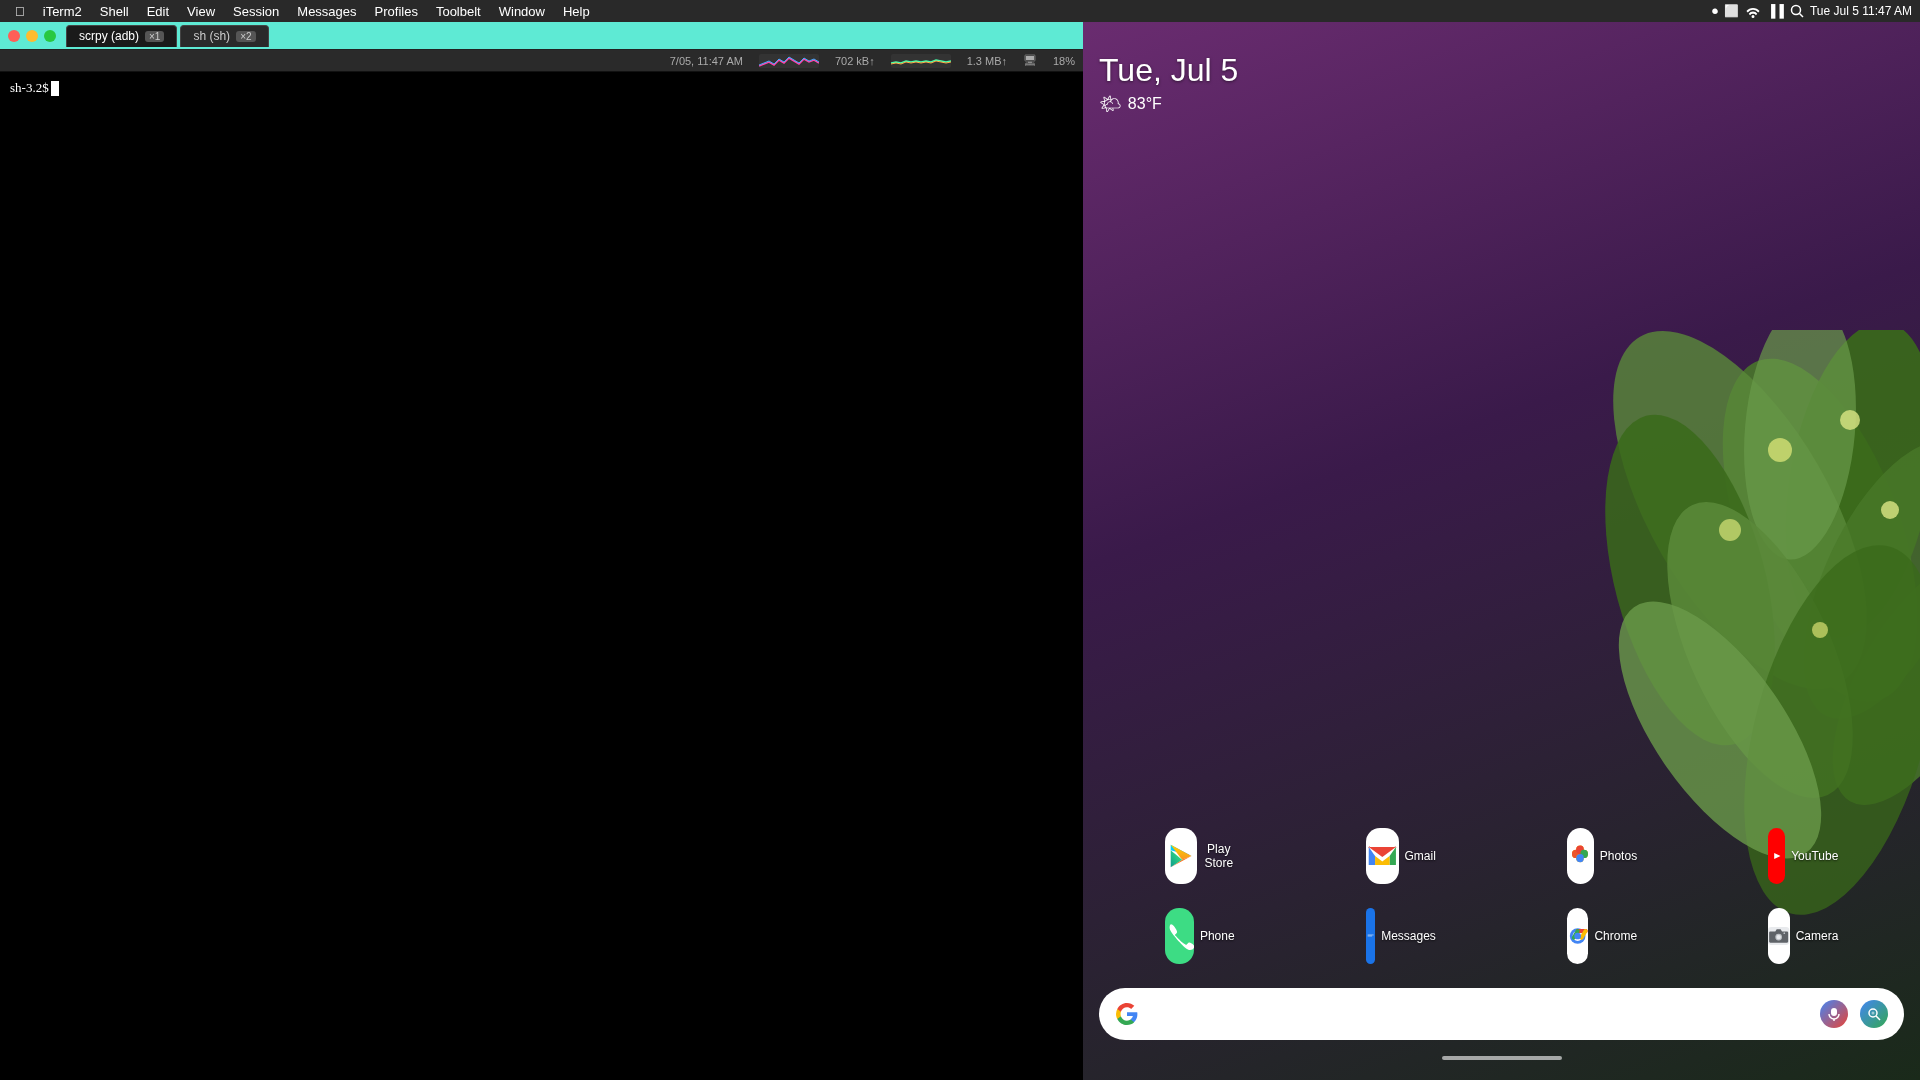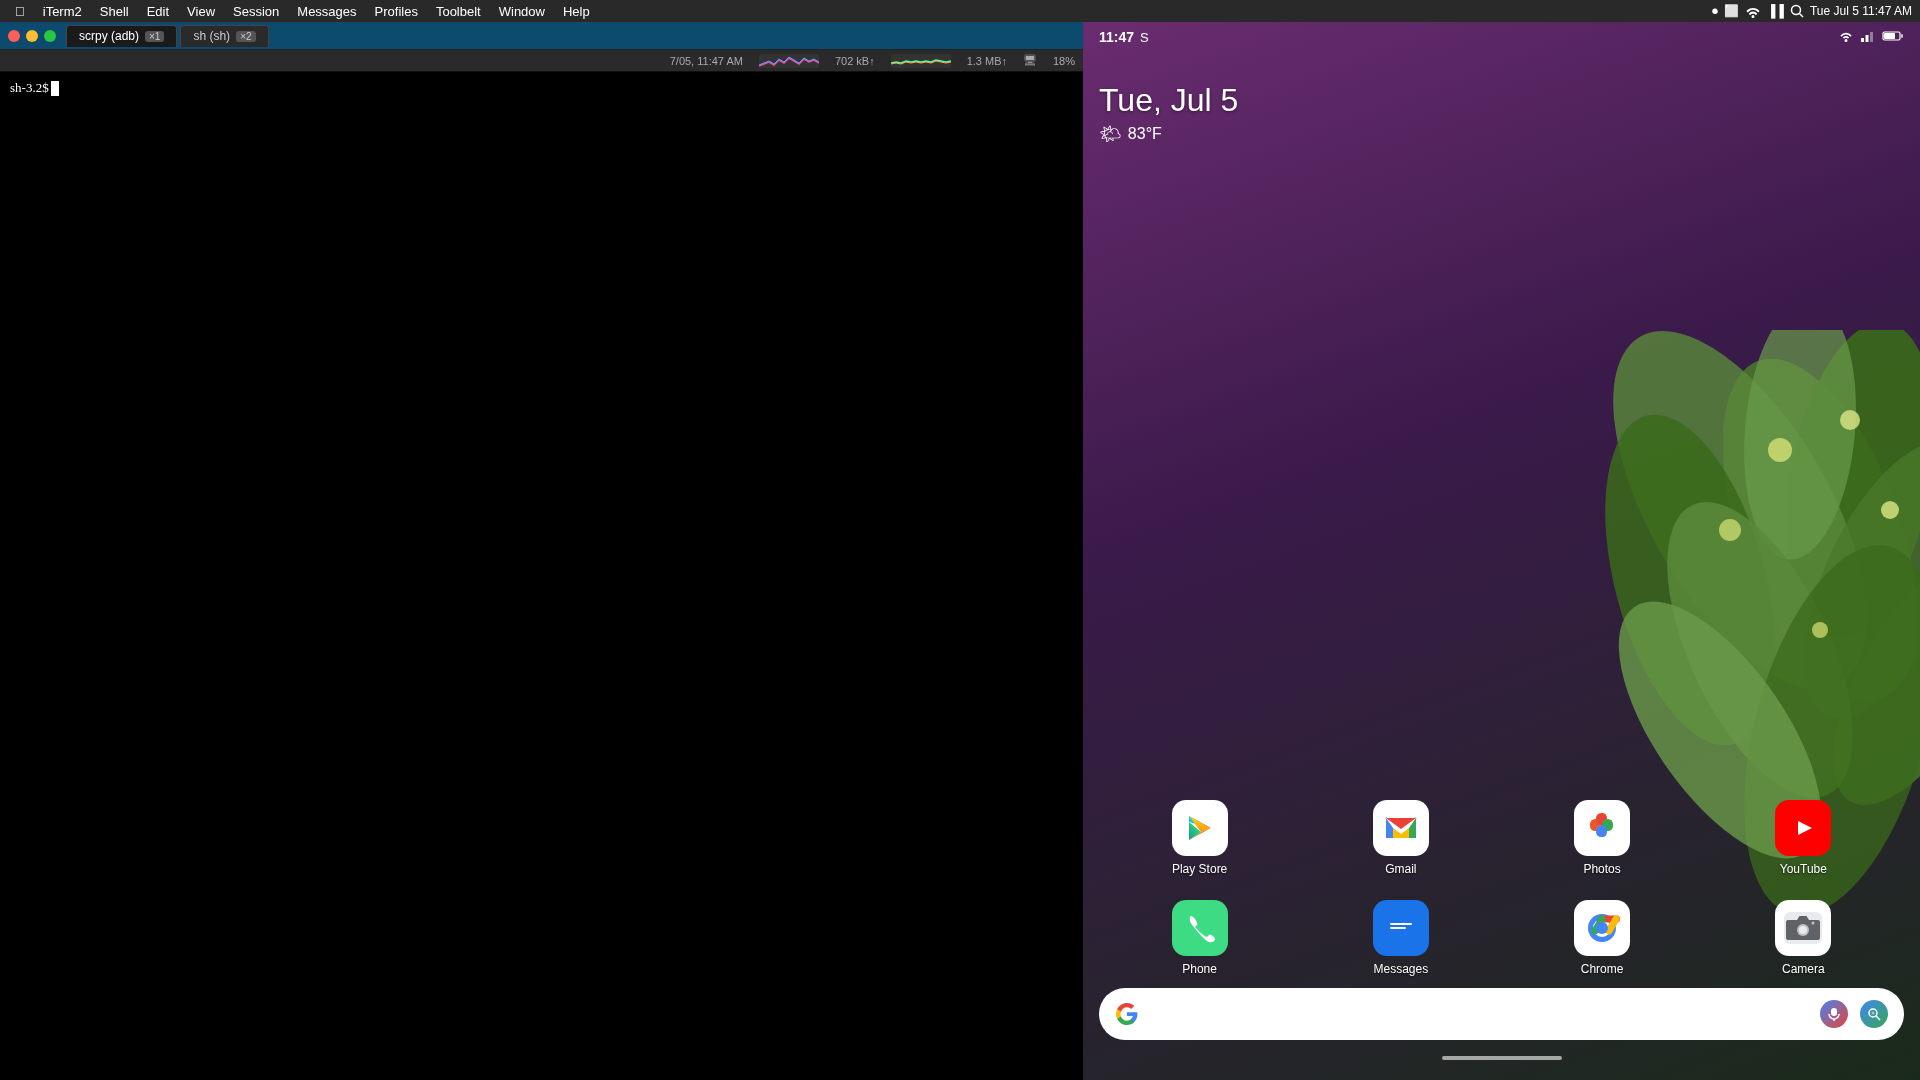--- a/index.html
+++ b/index.html
@@ -65,21 +65,21 @@
     #iterm-window {
       flex: 0 0 1083px;
       display: flex;
       flex-direction: column;
       background: #1a1a1a;
     }
 
     
     #iterm-titlebar {
       height: 28px;
-      background: #0c4a6e;
+      background: #5eead4;
       display: flex;
       align-items: center;
       padding: 8px 8px;
       gap: 6px;
       border-bottom: 1px solid #222;
     }
     .traffic-lights {
       display: flex;
       gap: 6px;
       margin-right: 4px;
@@ -248,21 +248,21 @@
       font-size: 13px;
     }
 
     
     #android-home {
       position: relative;
       z-index: 10;
       flex: 1;
       display: flex;
       flex-direction: column;
-      padding: 20px 16px 0;
+      padding: 20px 16px 12px;
       justify-content: space-between;
     }
 
     
     #android-widget {
       padding: 10px 0;
     }
     .android-date {
       font-size: 32px;
       color: #fff;
@@ -282,21 +282,21 @@
     }
 
     
     .android-app-row {
       display: flex;
       justify-content: space-around;
       padding: 12px 0;
     }
     .android-app {
       display: flex;
-      flex-direction: column;
+      flex-direction: row;
       align-items: center;
       gap: 6px;
       cursor: pointer;
       width: 70px;
     }
     .app-icon {
       width: 56px;
       height: 56px;
       border-radius: 14px;
       display: flex;
@@ -517,45 +517,20 @@
         <ellipse cx="180" cy="400" rx="65" ry="150" fill="#6a9a4a" opacity="0.8" transform="rotate(-35 180 400)"></ellipse>
 
         <circle cx="240" cy="120" r="12" fill="#c8d870" opacity="0.9"></circle>
         <circle cx="310" cy="90" r="10" fill="#d4e080" opacity="0.85"></circle>
         <circle cx="280" cy="300" r="8" fill="#b8c860" opacity="0.9"></circle>
         <circle cx="190" cy="200" r="11" fill="#c8d870" opacity="0.8"></circle>
         <circle cx="350" cy="180" r="9" fill="#d4e080" opacity="0.85"></circle>
       </svg>
     </div>
 
-    <div id="android-statusbar">
-      <span class="android-time">11:47</span>
-      <span class="android-status-s">S</span>
-      <div class="android-status-icons">
-        <span>
-          <svg width="16" height="12" viewBox="0 0 16 12" fill="white">
-            <path d="M8 9a1.5 1.5 0 110 3 1.5 1.5 0 010-3zm0-3a4 4 0 013.1 1.48l-1.22 1.22A2.25 2.25 0 008 7.75a2.25 2.25 0 00-1.88.95L4.9 7.48A4 4 0 018 6zm0-3.25a7.25 7.25 0 015.6 2.65l-1.24 1.24A5.5 5.5 0 008 4.5a5.5 5.5 0 00-4.36 2.14L2.4 5.4A7.25 7.25 0 018 2.75z"></path>
-          </svg>
-        </span>
-        <span>
-          <svg width="16" height="12" viewBox="0 0 16 12" fill="white">
-            <rect x="1" y="8" width="3" height="4" fill="white"></rect>
-            <rect x="5.5" y="5" width="3" height="7" fill="white"></rect>
-            <rect x="10" y="2" width="3" height="10" fill="white" opacity="0.4"></rect>
-          </svg>
-        </span>
-        <span>
-          <svg width="22" height="12" viewBox="0 0 22 12" fill="none">
-            <rect x="1" y="2" width="17" height="8" rx="1.5" stroke="white" stroke-width="1.2" fill="none"></rect>
-            <rect x="2" y="3" width="11" height="6" rx="0.8" fill="white"></rect>
-            <rect x="19" y="4" width="2" height="4" rx="1" fill="white" opacity="0.7"></rect>
-          </svg>
-        </span>
-      </div>
-    </div>
 
     <div id="android-home">
 
       <div id="android-widget">
         <div class="android-date">Tue, Jul 5</div>
         <div class="android-weather">
           <span class="weather-icon">🌤</span>
           <span>83°F</span>
         </div>
       </div>

